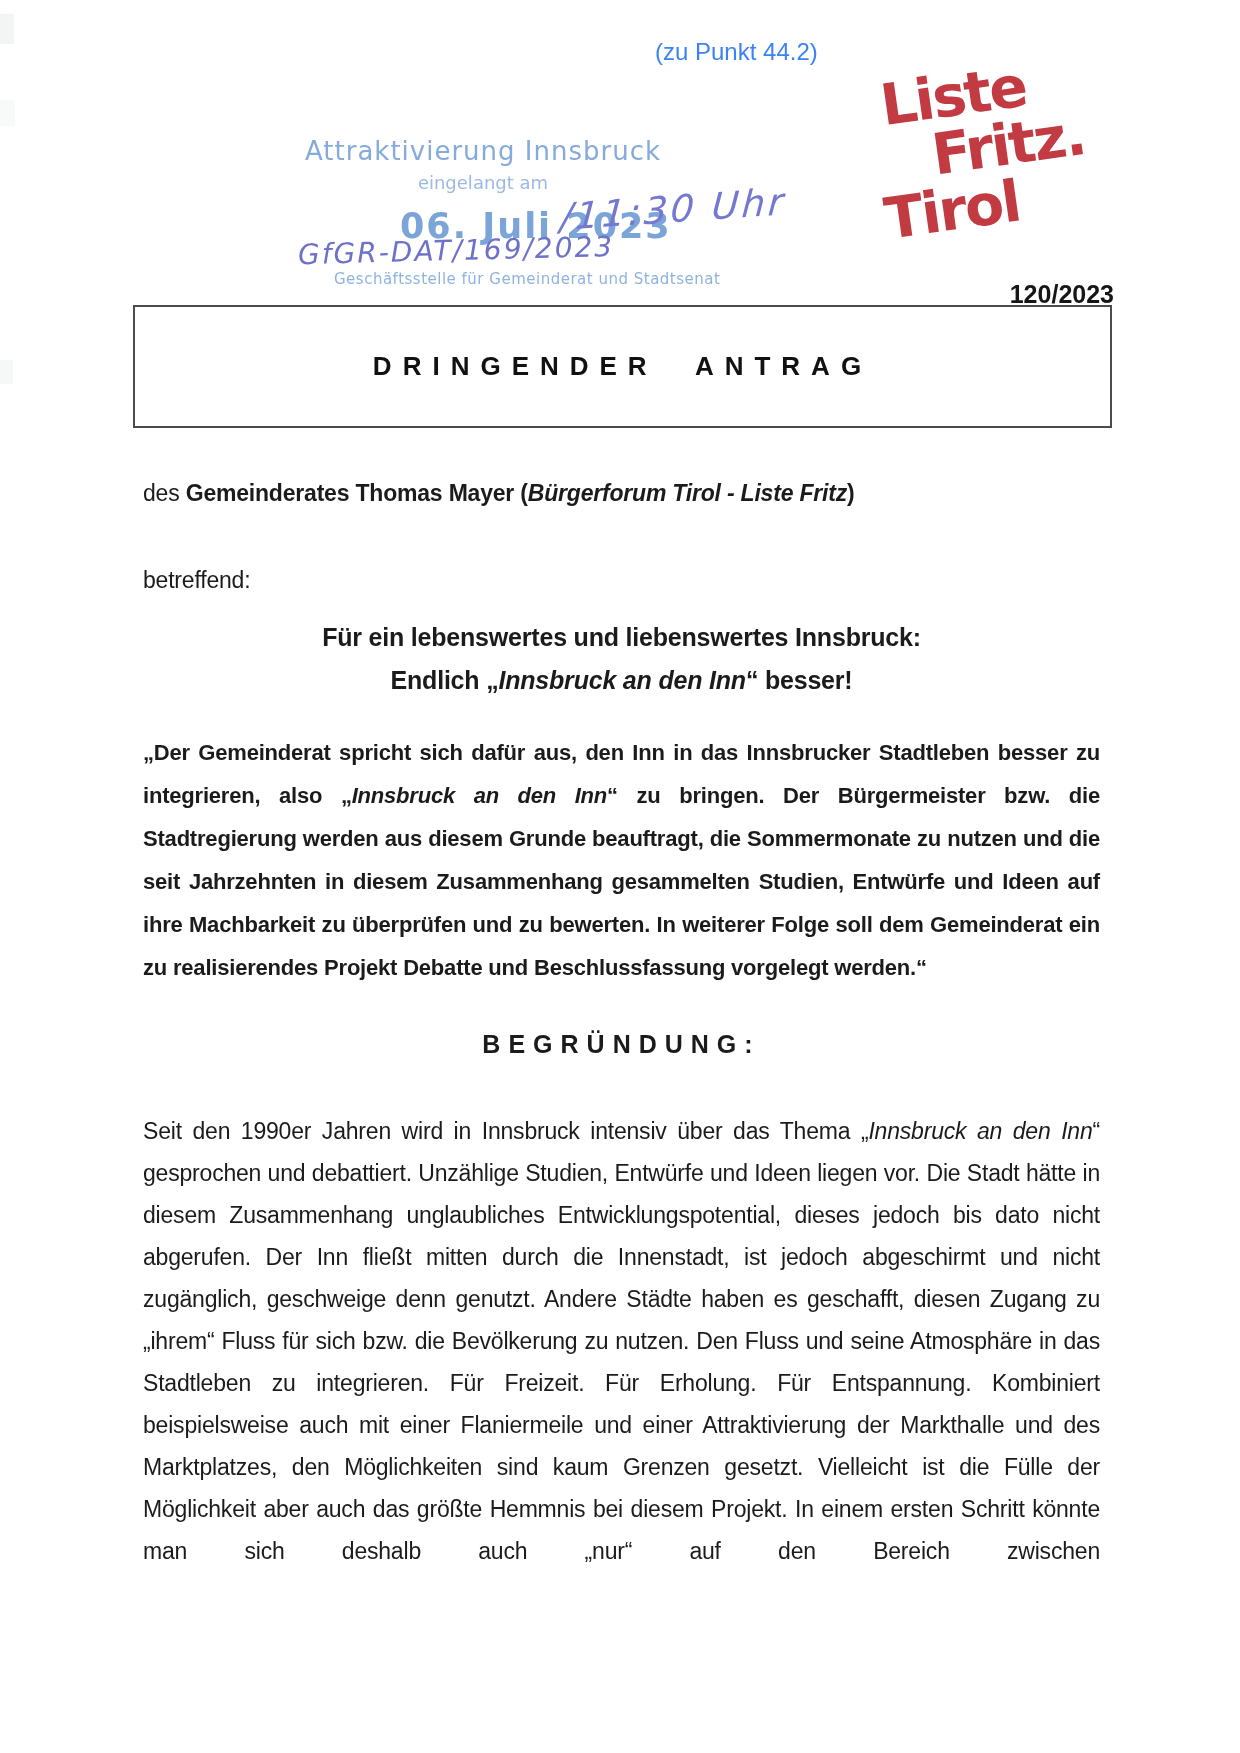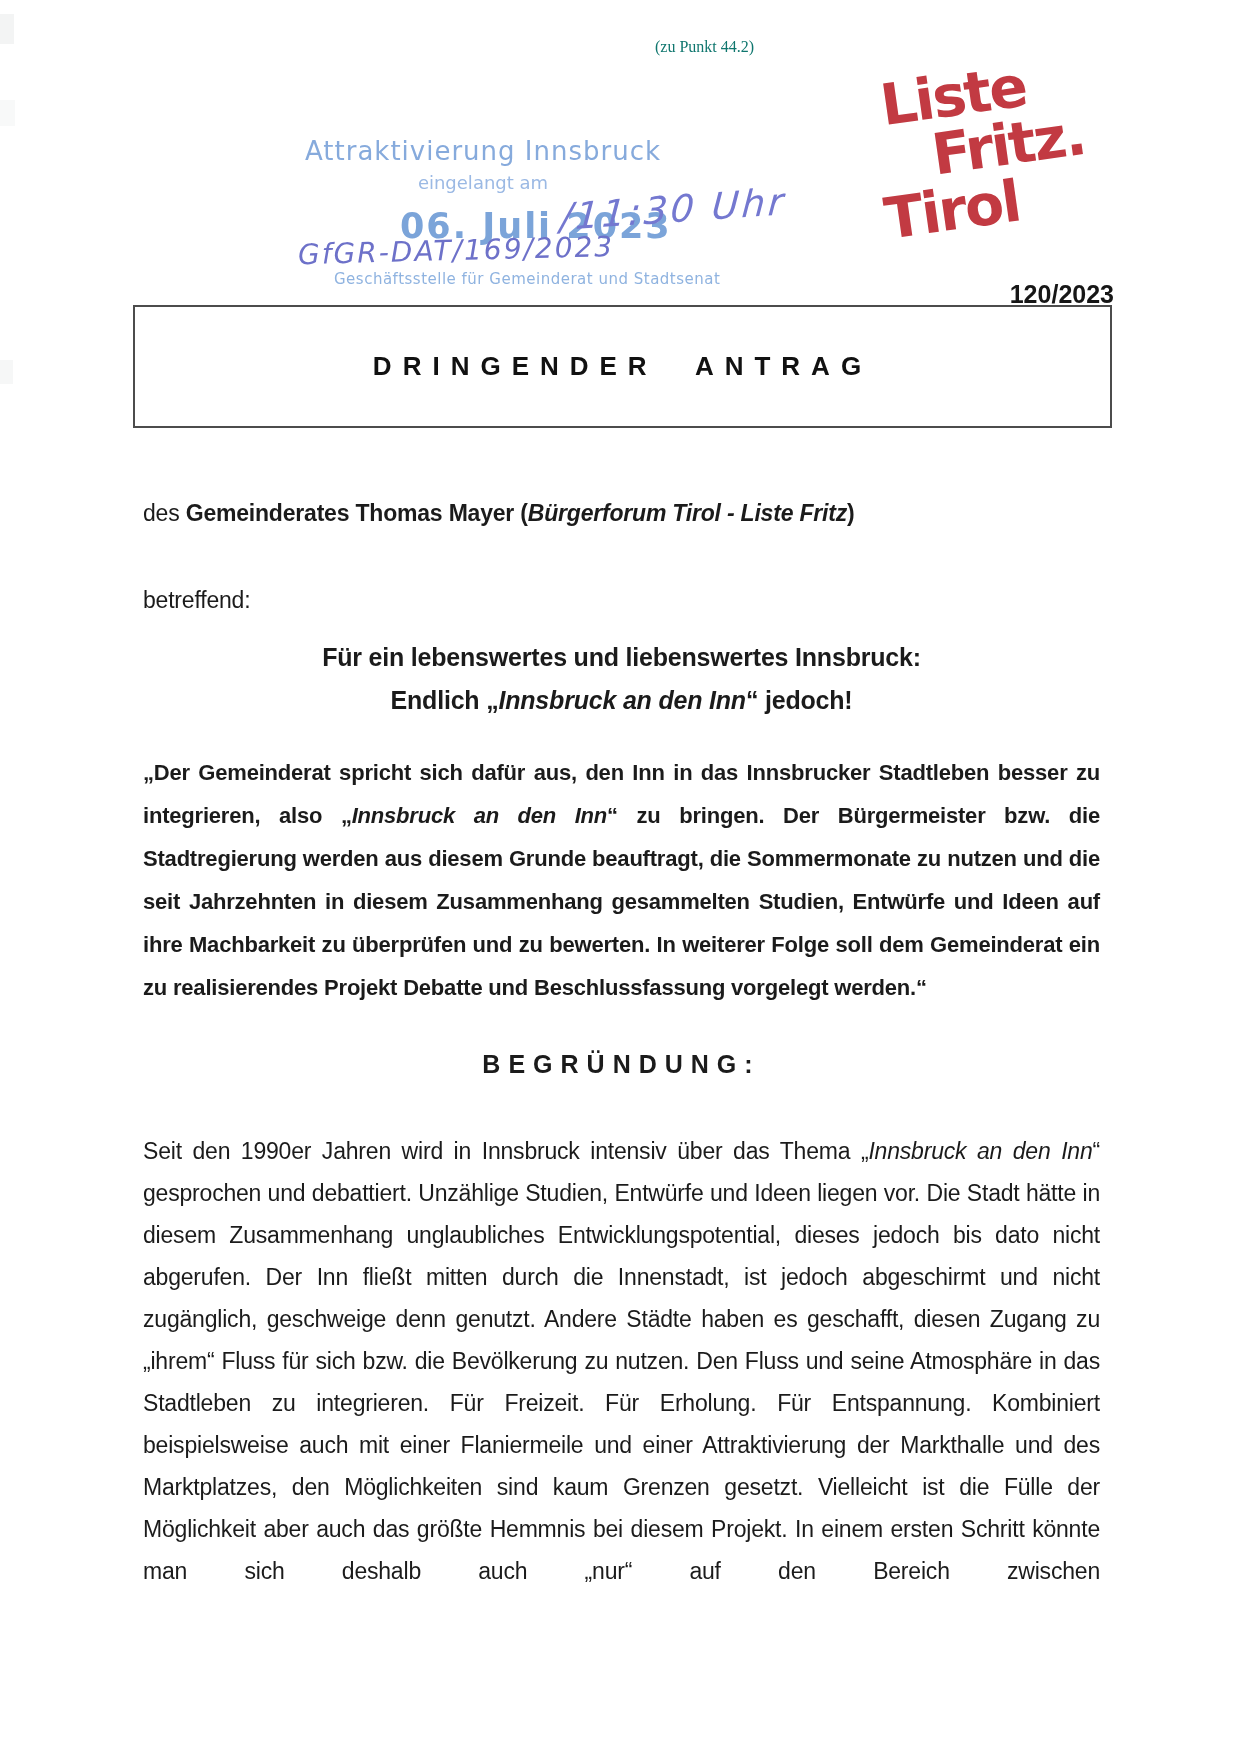--- a/index.html
+++ b/index.html
@@ -13,22 +13,22 @@
   }
   
   .artifact{position:absolute;left:0;background:#f3f4f4;}
   .artifact.a1{top:14px;width:14px;height:30px;}
   .artifact.a2{top:100px;width:15px;height:26px;background:#f8f9f9;}
   .artifact.a3{top:360px;width:13px;height:24px;background:#f6f7f7;}
 
   
   .ref-note{
     position:absolute;left:655px;top:38px;
-    font-size:16px;color:#0f766e;
-    font-family:Liberation Serif, serif;
+    font-size:24px;color:#3b82f6;
+    font-family:Liberation Sans, sans-serif;
   }
 
   
   .logo{
     position:absolute;left:878px;top:64px;
     transform:rotate(-8deg);
     color:#c23a42;
     font-family:"DejaVu Sans", sans-serif;
     font-weight:bold;
     line-height:0.99;
@@ -93,21 +93,21 @@
     white-space:nowrap;
   }
 
   
   .doc-body{
     position:absolute;left:143px;top:478px;width:957px;
     font-size:23px;letter-spacing:-0.2px;line-height:30px;color:#1b1b1b;
   }
   .seg-b{font-weight:bold;}
   .seg-i{font-style:italic;}
-  .submitter{line-height:30px;margin-top:20px;}
+  .submitter{line-height:30px;}
   .regarding{margin-top:57px;}
   .subject1{margin-top:27px;text-align:center;font-weight:bold;font-size:25px;}
   .subject2{margin-top:13px;text-align:center;font-weight:bold;font-size:25px;}
   .lead-in{margin-top:53px;}
   .motion{
     margin-top:36px;
     font-weight:bold;font-size:22px;
     line-height:43px;text-align:justify;
   }
   .just-heading{
@@ -148,19 +148,19 @@
   <div class="doc-number">120/2023</div>
 
   <div class="title-box">
     <div class="title">DRINGENDER ANTRAG</div>
   </div>
 
   <div class="doc-body">
     <div class="submitter"><span>des </span><span class="seg-b">Gemeinderates Thomas Mayer (</span><span class="seg-b seg-i">Bürgerforum Tirol - Liste Fritz</span><span class="seg-b">)</span></div>
     <div class="regarding">betreffend:</div>
     <div class="subject1">Für ein lebenswertes und liebenswertes Innsbruck:</div>
-    <div class="subject2"><span class="seg-b">Endlich „</span><span class="seg-b seg-i">Innsbruck an den Inn</span><span class="seg-b">“ jedoch!</span></div>
+    <div class="subject2"><span class="seg-b">Endlich „</span><span class="seg-b seg-i">Innsbruck an den Inn</span><span class="seg-b">“ besser!</span></div>
     <div class="motion"><span class="seg-b">„Der Gemeinderat spricht sich dafür aus, den Inn in das Innsbrucker Stadtleben besser zu integrieren, also „</span><span class="seg-b seg-i">Innsbruck an den Inn</span><span class="seg-b">“ zu bringen. Der Bürgermeister bzw. die Stadtregierung werden aus diesem Grunde beauftragt, die Sommermonate zu nutzen und die seit Jahrzehnten in diesem Zusammenhang gesammelten Studien, Entwürfe und Ideen auf ihre Machbarkeit zu überprüfen und zu bewerten. In weiterer Folge soll dem Gemeinderat ein zu realisierendes Projekt Debatte und Beschlussfassung vorgelegt werden.“</span></div>
     <div class="just-heading">BEGRÜNDUNG:</div>
     <div class="just-body"><span>Seit den 1990er Jahren wird in Innsbruck intensiv über das Thema „</span><span class="seg-i">Innsbruck an den Inn</span><span>“ gesprochen und debattiert. Unzählige Studien, Entwürfe und Ideen liegen vor. Die Stadt hätte in diesem Zusammenhang unglaubliches Entwicklungspotential, dieses jedoch bis dato nicht abgerufen. Der Inn fließt mitten durch die Innenstadt, ist jedoch abgeschirmt und nicht zugänglich, geschweige denn genutzt. Andere Städte haben es geschafft, diesen Zugang zu „ihrem“ Fluss für sich bzw. die Bevölkerung zu nutzen. Den Fluss und seine Atmosphäre in das Stadtleben zu integrieren. Für Freizeit. Für Erholung. Für Entspannung. Kombiniert beispielsweise auch mit einer Flaniermeile und einer Attraktivierung der Markthalle und des Marktplatzes, den Möglichkeiten sind kaum Grenzen gesetzt. Vielleicht ist die Fülle der Möglichkeit aber auch das größte Hemmnis bei diesem Projekt. In einem ersten Schritt könnte man sich deshalb auch „nur“ auf den Bereich zwischen</span></div>
   </div>
 
 </div>
 
 </body></html>

